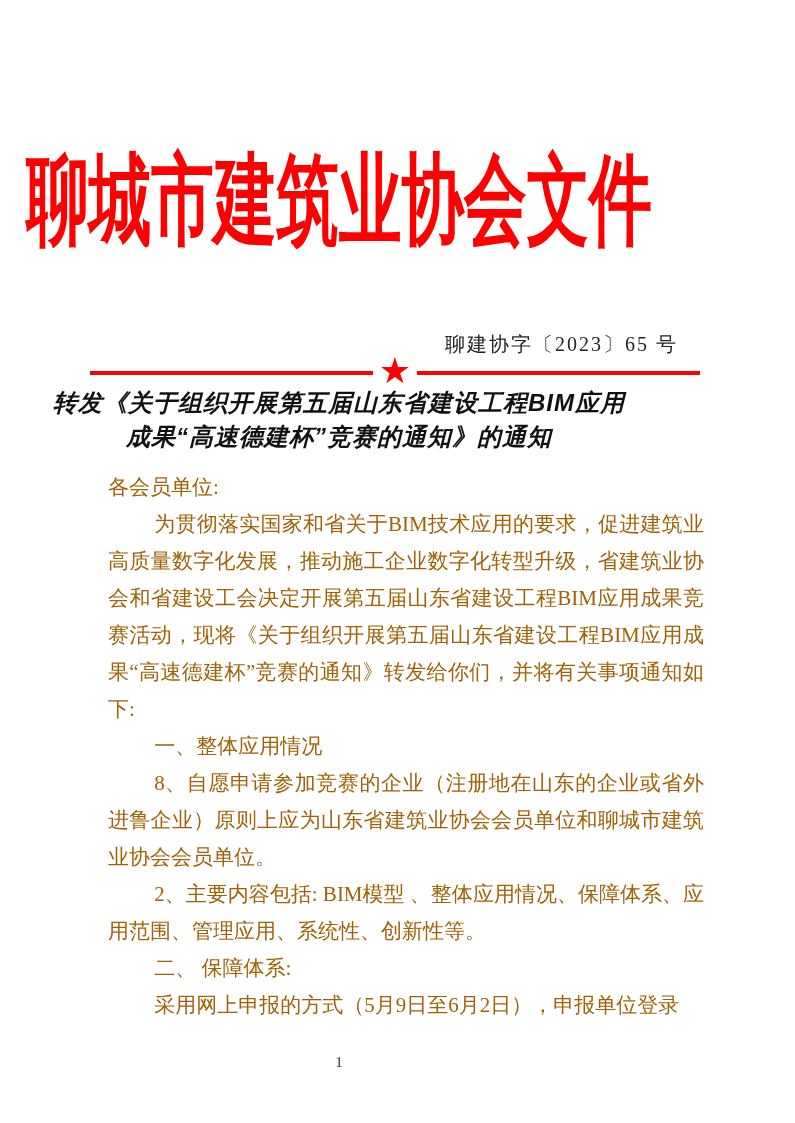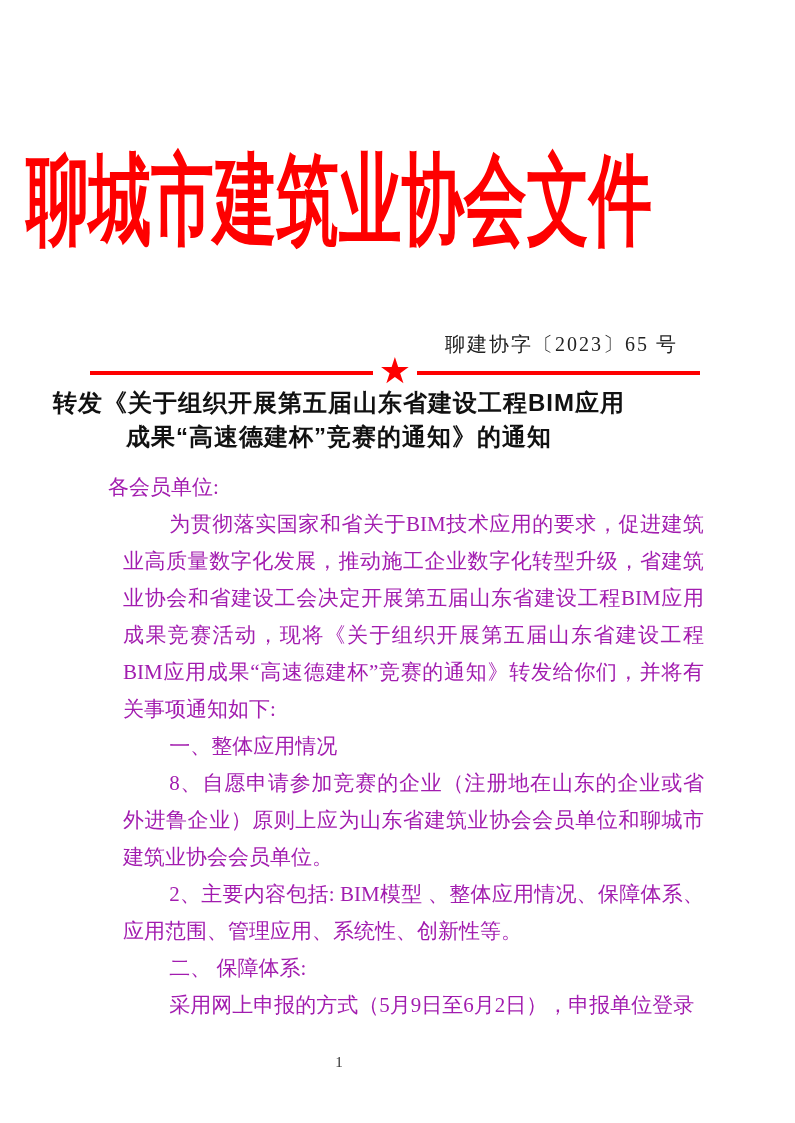--- a/index.html
+++ b/index.html
@@ -60,32 +60,33 @@
   .doc-title {
     position: absolute; top: 386px; left: 0;
     width: 100%;
     text-align: center;
     font-family: "Liberation Sans", "DejaVu Sans", sans-serif;
     font-weight: bold;
     font-size: 24px;
     line-height: 34px;
     color: #111111;
     letter-spacing: 1px;
+    font-style: italic;
   }
   
   .body-text {
     position: absolute; top: 469px; left: 108px;
     width: 596px;
     font-size: 21px;
     line-height: 37px;
     text-align: justify;
-    color: #a21caf;
+    color: #a16207;
   }
   .body-text p { margin: 0; }
-  .body-text p.indent { text-indent: 2.2em; margin-left: 15px; }
+  .body-text p.indent { text-indent: 2.2em; }
   
   .page-number {
     position: absolute; top: 1054px; left: 0;
     width: 100%;
     text-align: center;
     font-size: 15px;
     color: #333333;
   }
 </style>
 </head>

